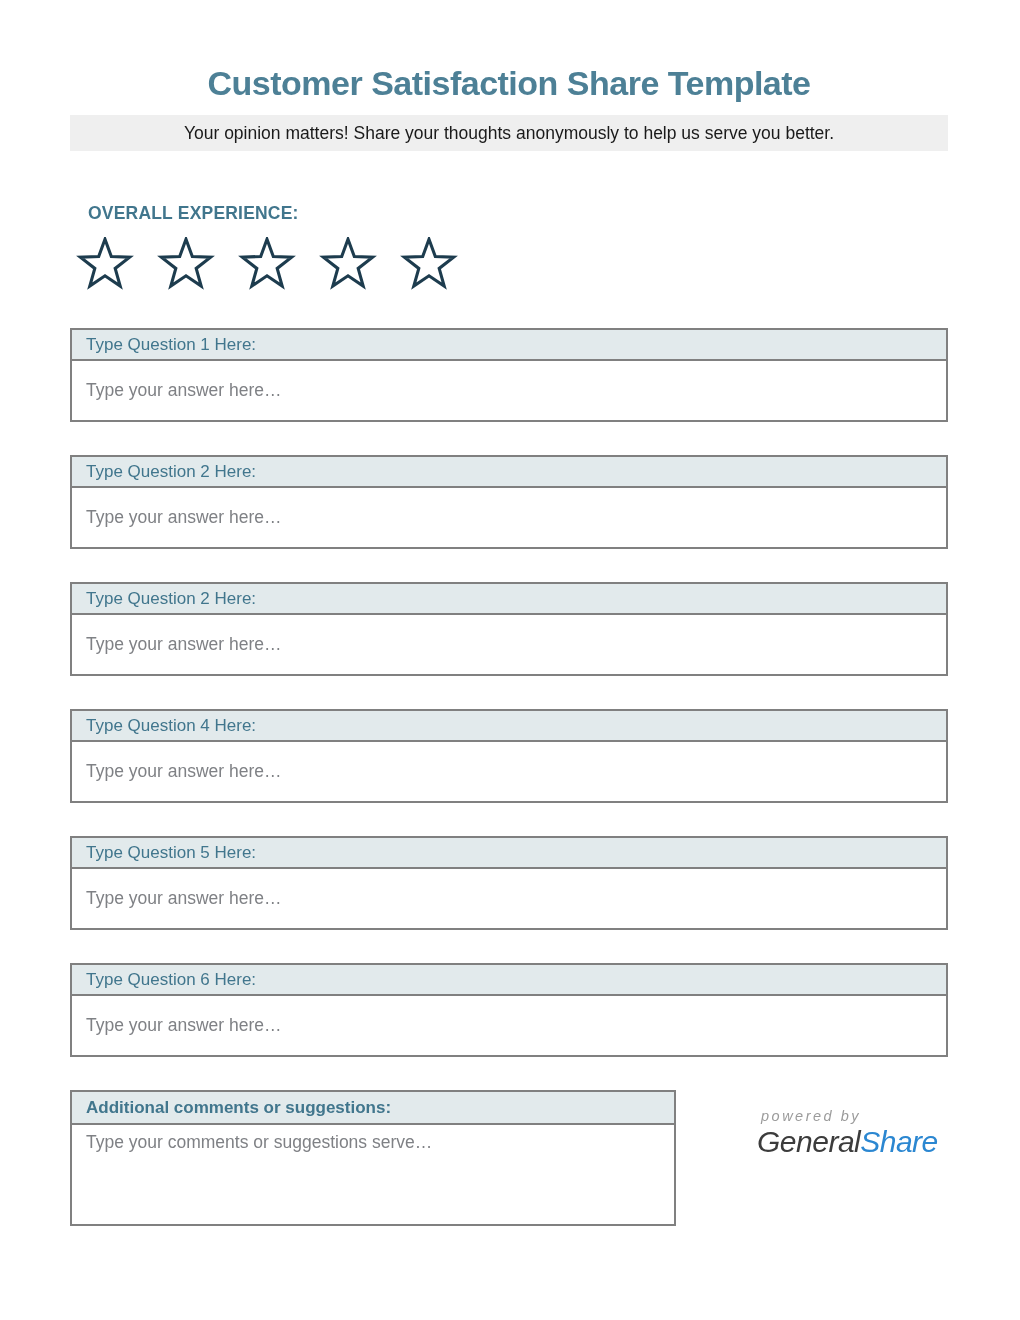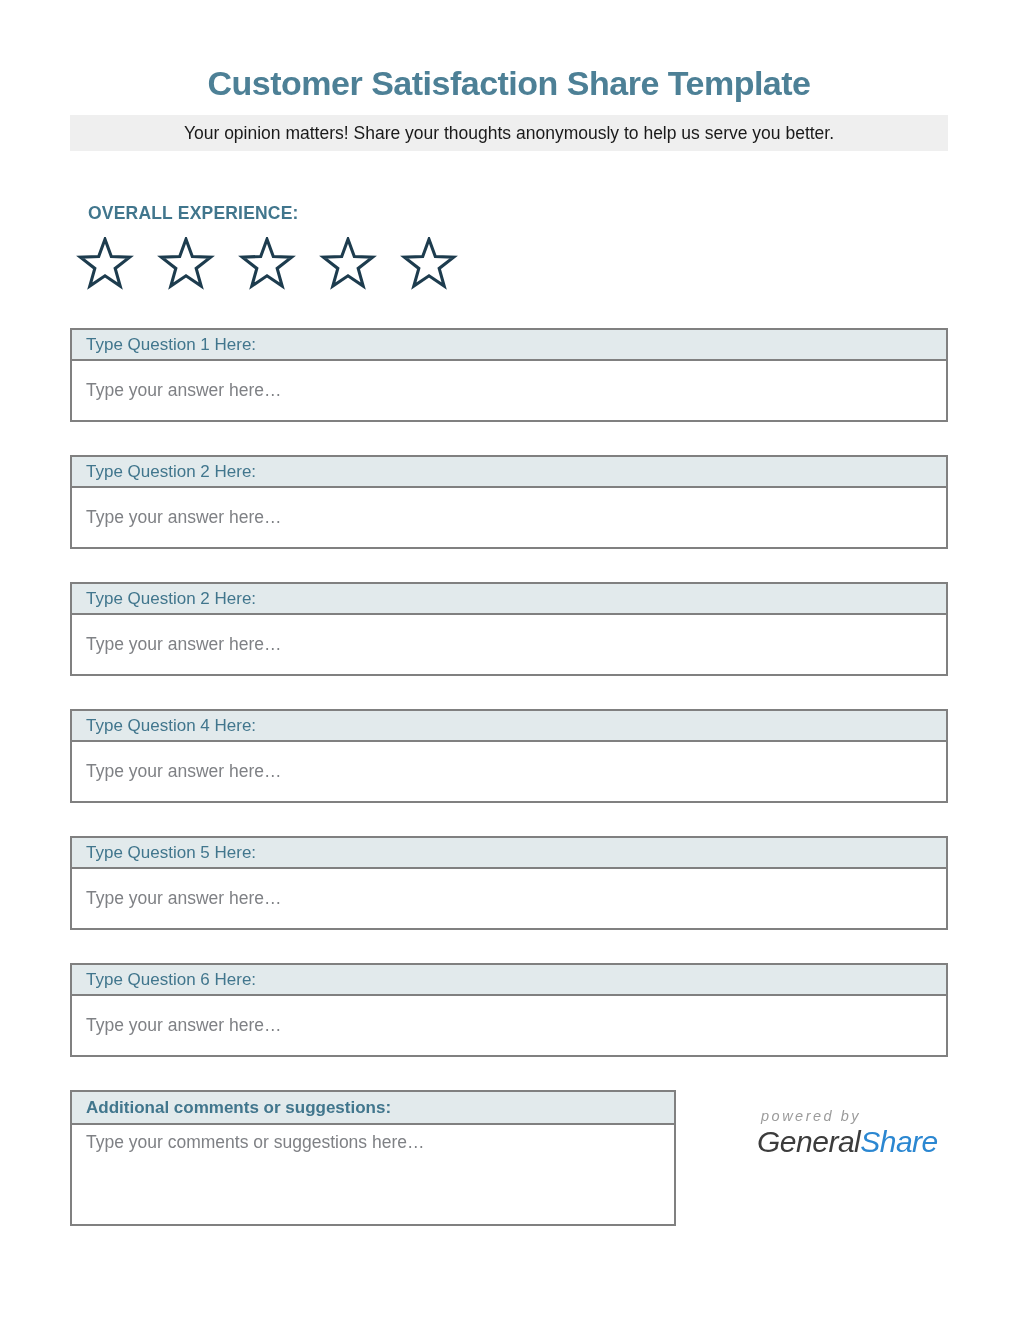--- a/index.html
+++ b/index.html
@@ -197,21 +197,21 @@
 
     <div class="qbox">
       <div class="qbox-header">Type Question 6 Here:</div>
       <div class="qbox-body">Type your answer here…</div>
     </div>
 
   </div>
 
   <div class="cbox">
     <div class="cbox-header">Additional comments or suggestions:</div>
-    <div class="cbox-body">Type your comments or suggestions here…</div>
+    <div class="cbox-body">Type your comments or suggestions serve…</div>
   </div>
 
 </div>
 
 <div class="powered">
   <div class="powered-by">powered by</div>
   <div class="brand"><span class="brand-dark">General</span><span class="brand-blue">Share</span></div>
 </div>
 
 </body></html>

